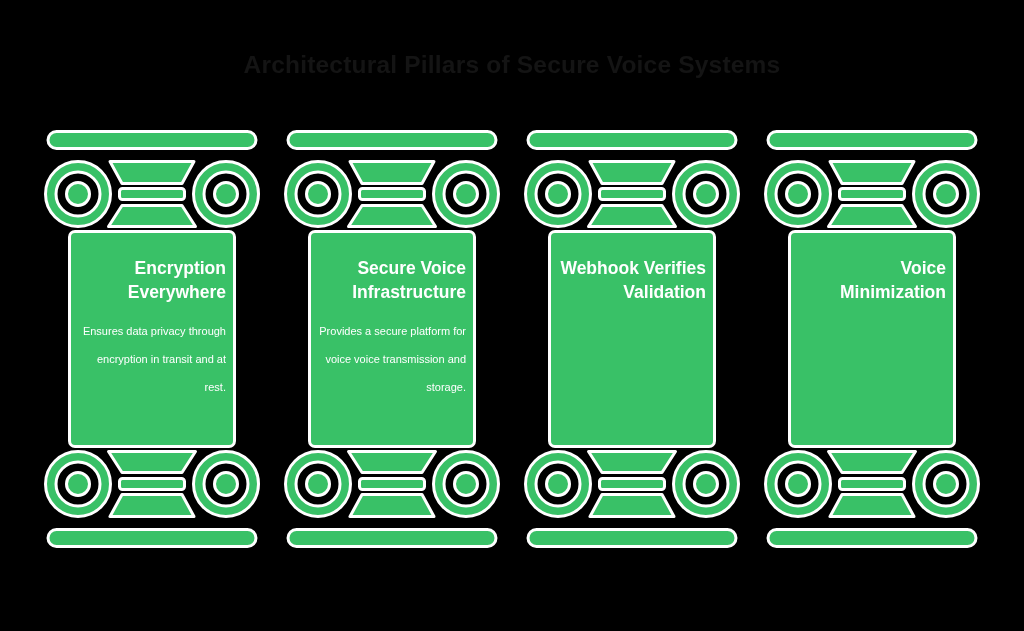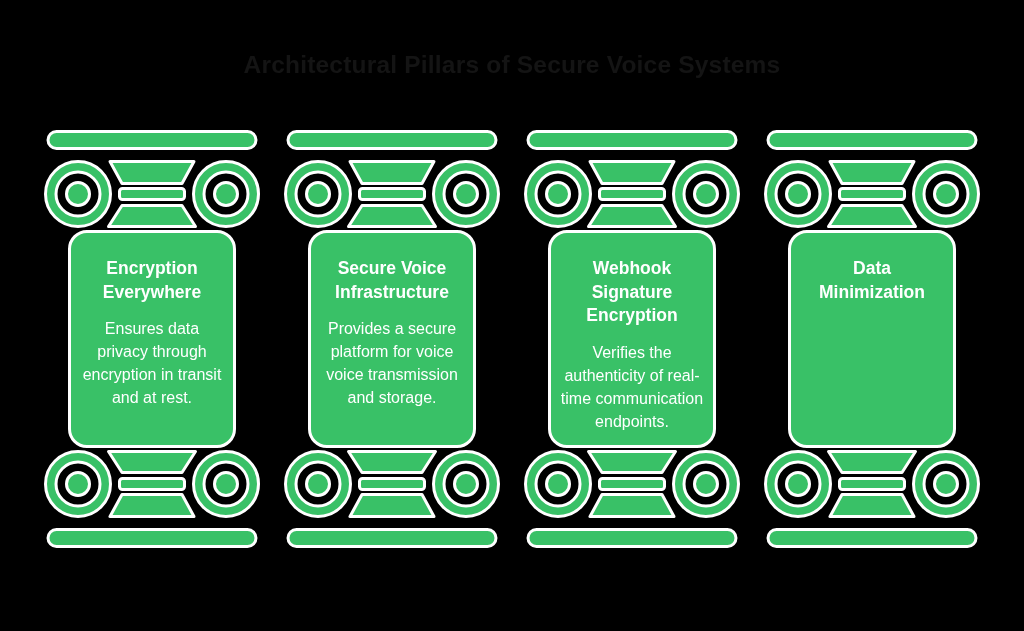--- a/index.html
+++ b/index.html
@@ -44,34 +44,34 @@
   .pillar svg{display:block;}
   .cap-bottom{transform:scaleY(-1);}
   .g-fill{fill:var(--pillar-green);}
   .bg-fill{fill:var(--background);}
   .w-stroke{stroke:var(--outline-white);stroke-width:3;stroke-linejoin:round;}
   .shaft{
     width:168px;height:218px;
     margin:2px 0;
     background:var(--pillar-green);
     border:3px solid var(--outline-white);
-    border-radius:19px;
-    text-align:center;
+    border-radius:7px;
+    text-align:right;
     padding:24px 7px 0 7px;
     color:var(--pillar-text);
   }
   .pillar-title{
     font-size:17.5px;
     line-height:23.5px;
     font-weight:700;
   }
   .pillar-desc{
     margin-top:13px;
-    font-size:16px;
-    line-height:23px;
+    font-size:11px;
+    line-height:28px;
     font-weight:400;
   }
 </style>
 </head>
 <body>
 
 <div class="canvas">
 
   <h1 class="heading">Architectural Pillars of Secure Voice Systems</h1>
 
@@ -146,52 +146,51 @@
         <rect class="g-fill w-stroke" x="75.5" y="60.5" width="65" height="11" rx="3"></rect>
         <path class="g-fill w-stroke" d="M78,77.5 L138,77.5 L151.5,98.5 L64.5,98.5 Z"></path>
         <circle class="g-fill w-stroke" cx="34" cy="66" r="32.5"></circle>
         <circle class="bg-fill w-stroke" cx="34" cy="66" r="22"></circle>
         <circle class="g-fill w-stroke" cx="34" cy="66" r="11.5"></circle>
         <circle class="g-fill w-stroke" cx="182" cy="66" r="32.5"></circle>
         <circle class="bg-fill w-stroke" cx="182" cy="66" r="22"></circle>
         <circle class="g-fill w-stroke" cx="182" cy="66" r="11.5"></circle>
       </svg>
       <div class="shaft">
-        <div class="pillar-title">Webhook Signature Encryption</div>
-        <div class="pillar-desc">Verifies the authenticity of real-time communication endpoints.</div>
-      </div>
-      <svg class="cap-bottom" width="216" height="100" viewBox="0 0 216 100">
-        <rect class="g-fill w-stroke" x="4" y="3.5" width="208" height="17" rx="8.5"></rect>
-        <path class="g-fill w-stroke" d="M66,33.5 L150,33.5 L138,55.5 L78,55.5 Z"></path>
-        <rect class="g-fill w-stroke" x="75.5" y="60.5" width="65" height="11" rx="3"></rect>
-        <path class="g-fill w-stroke" d="M78,77.5 L138,77.5 L151.5,98.5 L64.5,98.5 Z"></path>
-        <circle class="g-fill w-stroke" cx="34" cy="66" r="32.5"></circle>
-        <circle class="bg-fill w-stroke" cx="34" cy="66" r="22"></circle>
-        <circle class="g-fill w-stroke" cx="34" cy="66" r="11.5"></circle>
-        <circle class="g-fill w-stroke" cx="182" cy="66" r="32.5"></circle>
-        <circle class="bg-fill w-stroke" cx="182" cy="66" r="22"></circle>
-        <circle class="g-fill w-stroke" cx="182" cy="66" r="11.5"></circle>
-      </svg>
-    </div>
-
-    <div class="pillar">
-      <svg class="cap-top" width="216" height="100" viewBox="0 0 216 100">
-        <rect class="g-fill w-stroke" x="4" y="3.5" width="208" height="17" rx="8.5"></rect>
-        <path class="g-fill w-stroke" d="M66,33.5 L150,33.5 L138,55.5 L78,55.5 Z"></path>
-        <rect class="g-fill w-stroke" x="75.5" y="60.5" width="65" height="11" rx="3"></rect>
-        <path class="g-fill w-stroke" d="M78,77.5 L138,77.5 L151.5,98.5 L64.5,98.5 Z"></path>
-        <circle class="g-fill w-stroke" cx="34" cy="66" r="32.5"></circle>
-        <circle class="bg-fill w-stroke" cx="34" cy="66" r="22"></circle>
-        <circle class="g-fill w-stroke" cx="34" cy="66" r="11.5"></circle>
-        <circle class="g-fill w-stroke" cx="182" cy="66" r="32.5"></circle>
-        <circle class="bg-fill w-stroke" cx="182" cy="66" r="22"></circle>
-        <circle class="g-fill w-stroke" cx="182" cy="66" r="11.5"></circle>
-      </svg>
-      <div class="shaft">
-        <div class="pillar-title">Data Minimization</div>
+        <div class="pillar-title">Webhook Verifies Validation</div>
+      </div>
+      <svg class="cap-bottom" width="216" height="100" viewBox="0 0 216 100">
+        <rect class="g-fill w-stroke" x="4" y="3.5" width="208" height="17" rx="8.5"></rect>
+        <path class="g-fill w-stroke" d="M66,33.5 L150,33.5 L138,55.5 L78,55.5 Z"></path>
+        <rect class="g-fill w-stroke" x="75.5" y="60.5" width="65" height="11" rx="3"></rect>
+        <path class="g-fill w-stroke" d="M78,77.5 L138,77.5 L151.5,98.5 L64.5,98.5 Z"></path>
+        <circle class="g-fill w-stroke" cx="34" cy="66" r="32.5"></circle>
+        <circle class="bg-fill w-stroke" cx="34" cy="66" r="22"></circle>
+        <circle class="g-fill w-stroke" cx="34" cy="66" r="11.5"></circle>
+        <circle class="g-fill w-stroke" cx="182" cy="66" r="32.5"></circle>
+        <circle class="bg-fill w-stroke" cx="182" cy="66" r="22"></circle>
+        <circle class="g-fill w-stroke" cx="182" cy="66" r="11.5"></circle>
+      </svg>
+    </div>
+
+    <div class="pillar">
+      <svg class="cap-top" width="216" height="100" viewBox="0 0 216 100">
+        <rect class="g-fill w-stroke" x="4" y="3.5" width="208" height="17" rx="8.5"></rect>
+        <path class="g-fill w-stroke" d="M66,33.5 L150,33.5 L138,55.5 L78,55.5 Z"></path>
+        <rect class="g-fill w-stroke" x="75.5" y="60.5" width="65" height="11" rx="3"></rect>
+        <path class="g-fill w-stroke" d="M78,77.5 L138,77.5 L151.5,98.5 L64.5,98.5 Z"></path>
+        <circle class="g-fill w-stroke" cx="34" cy="66" r="32.5"></circle>
+        <circle class="bg-fill w-stroke" cx="34" cy="66" r="22"></circle>
+        <circle class="g-fill w-stroke" cx="34" cy="66" r="11.5"></circle>
+        <circle class="g-fill w-stroke" cx="182" cy="66" r="32.5"></circle>
+        <circle class="bg-fill w-stroke" cx="182" cy="66" r="22"></circle>
+        <circle class="g-fill w-stroke" cx="182" cy="66" r="11.5"></circle>
+      </svg>
+      <div class="shaft">
+        <div class="pillar-title">Voice Minimization</div>
       </div>
       <svg class="cap-bottom" width="216" height="100" viewBox="0 0 216 100">
         <rect class="g-fill w-stroke" x="4" y="3.5" width="208" height="17" rx="8.5"></rect>
         <path class="g-fill w-stroke" d="M66,33.5 L150,33.5 L138,55.5 L78,55.5 Z"></path>
         <rect class="g-fill w-stroke" x="75.5" y="60.5" width="65" height="11" rx="3"></rect>
         <path class="g-fill w-stroke" d="M78,77.5 L138,77.5 L151.5,98.5 L64.5,98.5 Z"></path>
         <circle class="g-fill w-stroke" cx="34" cy="66" r="32.5"></circle>
         <circle class="bg-fill w-stroke" cx="34" cy="66" r="22"></circle>
         <circle class="g-fill w-stroke" cx="34" cy="66" r="11.5"></circle>
         <circle class="g-fill w-stroke" cx="182" cy="66" r="32.5"></circle>

